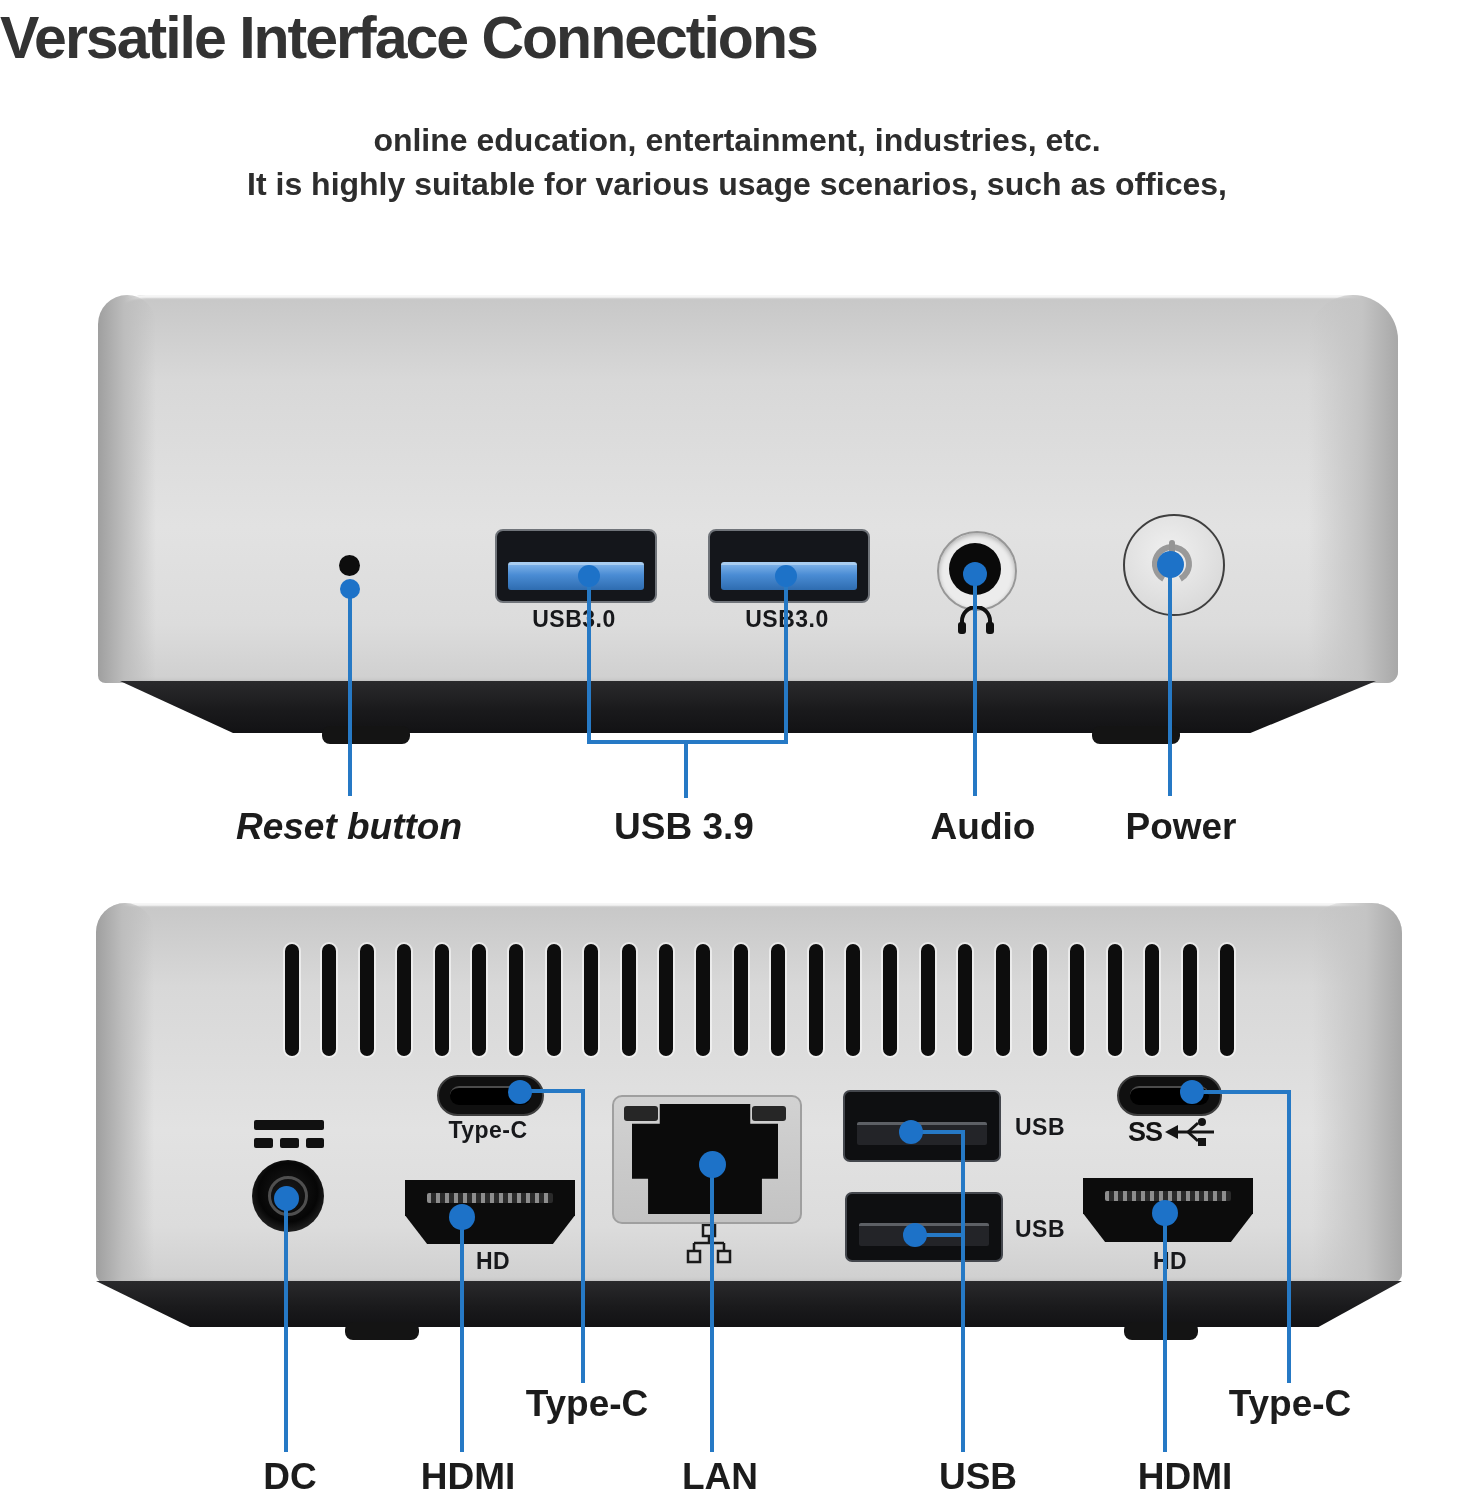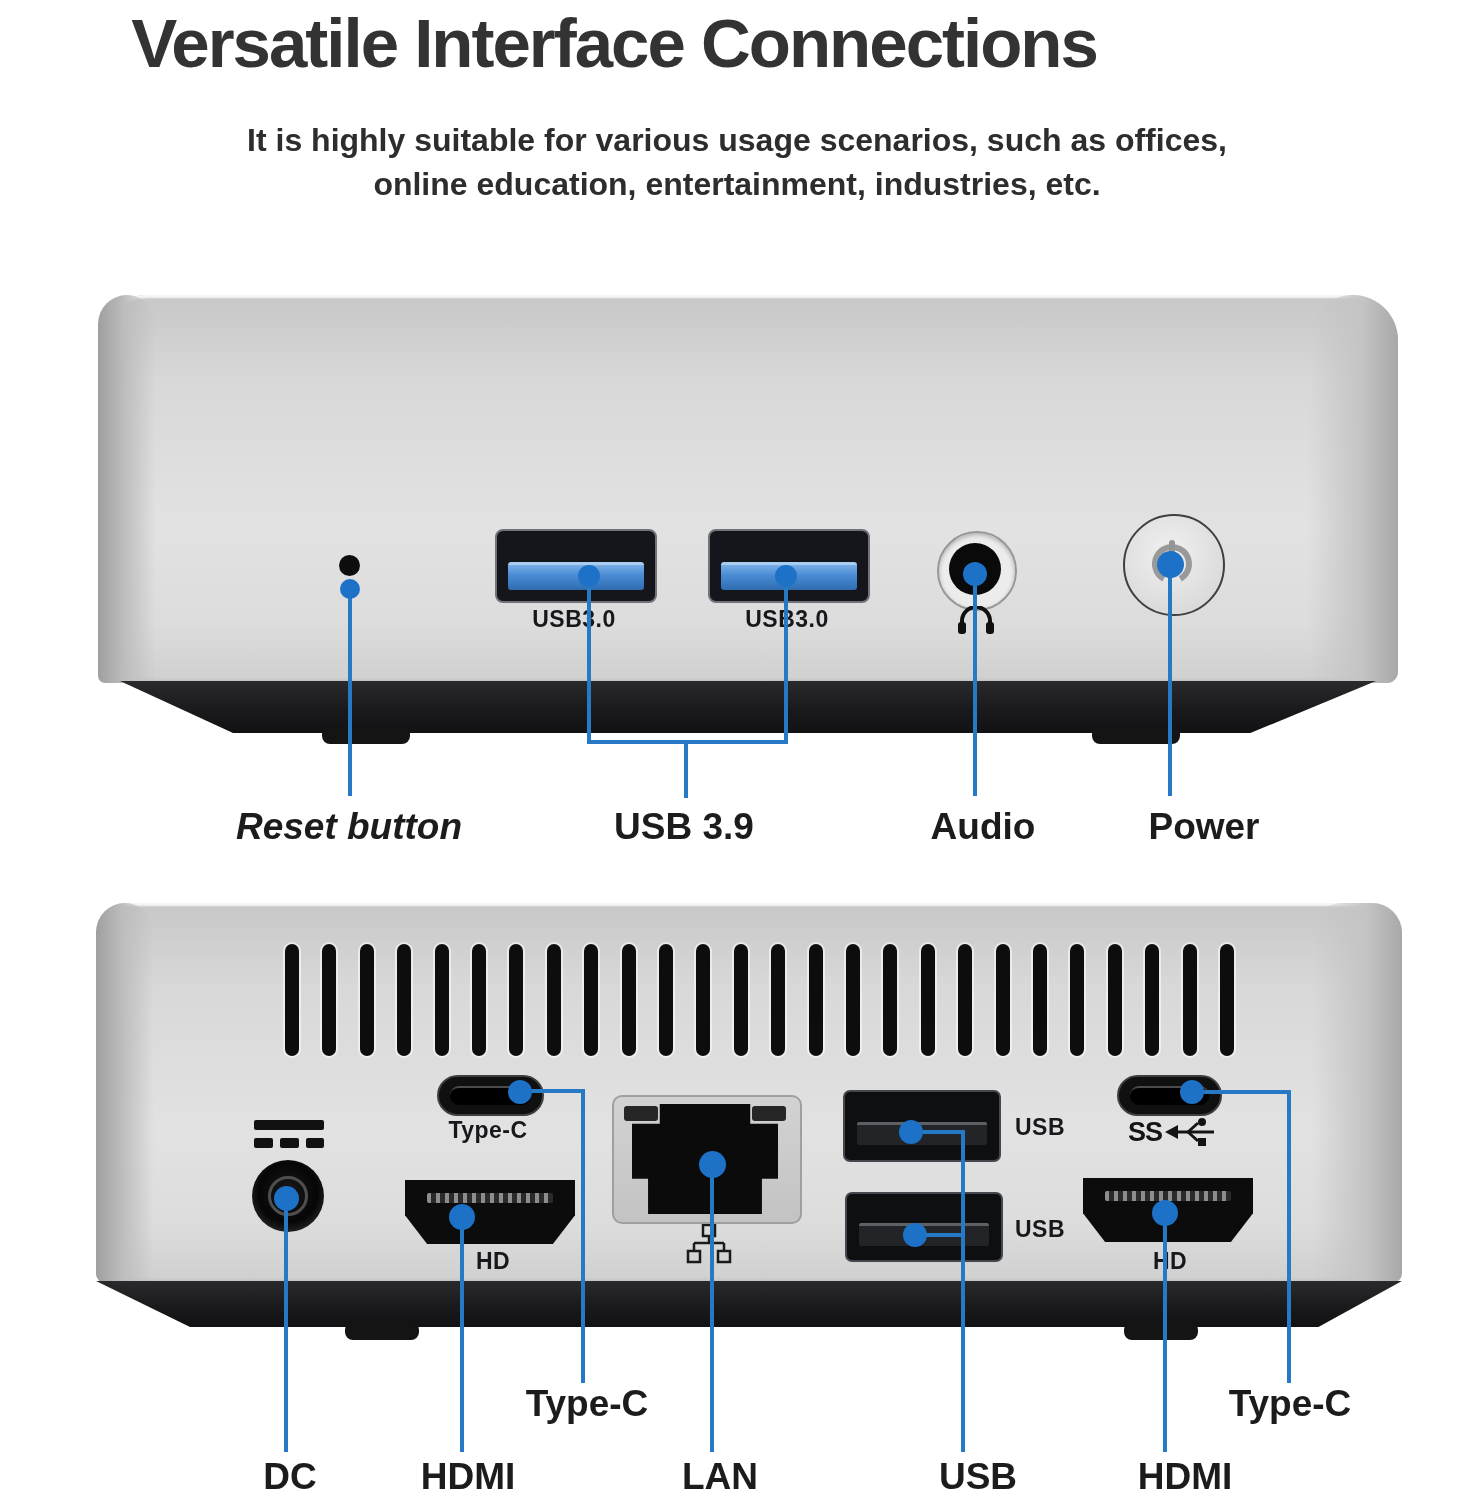--- a/index.html
+++ b/index.html
@@ -1,21 +1,21 @@
 <!DOCTYPE html>
 <html style="--accent: #2679c5; --accent-dot: #1d72c8;"><head>
 <meta charset="utf-8">
 <style>
   html,body{margin:0;padding:0;background:#fff;}
   #page{position:relative;width:1474px;height:1500px;background:#ffffff;overflow:hidden;
         font-family:"Liberation Sans","DejaVu Sans",sans-serif;}
 
   
-  .title{position:absolute;left:0;top:4px;width:1228px;text-align:center;
-         font-size:69px;font-weight:bold;letter-spacing:-2px;color:#333333;}
+  .title{position:absolute;left:0;top:4px;width:1228px;
+         font-size:59px;font-weight:bold;letter-spacing:-2px;color:#333333;}
   .intro{position:absolute;left:0;top:118px;width:1474px;text-align:center;
          font-size:32px;font-weight:bold;color:#2d2d2d;line-height:44px;}
   .callout-label{position:absolute;font-size:37px;font-weight:bold;color:#1c1c1c;text-align:center;}
   .port-label{position:absolute;font-size:23px;font-weight:bold;color:#17181b;text-align:center;letter-spacing:.5px;}
 
   
   .body-shell{position:absolute;background:linear-gradient(180deg,#c7c7c7 0%,#d8d8d8 22%,#e2e2e2 60%,#dcdcdc 85%,#cfcfcf 100%);
               box-shadow:inset 0 3px 2px rgba(255,255,255,.85), inset 0 -2px 4px rgba(0,0,0,.12);}
   .body-shell .bevel-l{position:absolute;left:0;top:0;bottom:0;width:58px;border-radius:inherit;
               background:linear-gradient(90deg,#9f9f9f 0%,#bdbdbd 45%,rgba(205,205,205,0) 100%);}
@@ -45,22 +45,22 @@
         box-shadow:0 0 0 2px rgba(255,255,255,.55);}
   svg{display:block;}
 </style>
 </head>
 <body>
 
 <div id="page">
 
   <div class="title">Versatile Interface Connections</div>
   <div class="intro">
+    <div>online education, entertainment, industries, etc.</div>
     <div>It is highly suitable for various usage scenarios, such as offices,</div>
-    <div>online education, entertainment, industries, etc.</div>
   </div>
 
   <div>
     <div class="body-shell" style="left:98px;top:295px;width:1300px;height:388px;border-radius:48px 48px 12px 12px;">
       <div class="bevel-l"></div>
       <div class="bevel-r"></div>
     </div>
     <div class="base" style="left:120px;top:681px;width:1256px;height:52px;clip-path:polygon(0 0,100% 0,90% 100%,9% 100%);"></div>
     <div class="foot" style="left:322px;top:726px;width:88px;height:18px;"></div>
     <div class="foot" style="left:1092px;top:726px;width:88px;height:18px;"></div>
@@ -105,21 +105,21 @@
 
     <div class="dot" style="left:340px;top:579px;width:20px;height:20px;"></div>
     <div class="dot" style="left:578px;top:565px;width:22px;height:22px;"></div>
     <div class="dot" style="left:775px;top:565px;width:22px;height:22px;"></div>
     <div class="dot" style="left:963px;top:562px;width:24px;height:24px;"></div>
     <div class="dot" style="left:1157px;top:551px;width:27px;height:27px;"></div>
 
     <div class="callout-label" style="left:199px;top:806px;width:300px;font-style:italic;">Reset button</div>
     <div class="callout-label" style="left:584px;top:806px;width:200px;">USB 3.9</div>
     <div class="callout-label" style="left:883px;top:806px;width:200px;">Audio</div>
-    <div class="callout-label" style="left:1104px;top:806px;width:200px;">Power</div>
+    <div class="callout-label" style="left:1081px;top:806px;width:200px;">Power</div>
   </div>
 
   <div>
     <div class="body-shell" style="left:96px;top:903px;width:1306px;height:380px;border-radius:30px 30px 10px 10px;">
       <div class="bevel-l"></div>
       <div class="bevel-r"></div>
     </div>
     <div class="base" style="left:96px;top:1281px;width:1306px;height:46px;clip-path:polygon(0 0,100% 0,93.6% 100%,7.2% 100%);"></div>
     <div class="foot" style="left:345px;top:1322px;width:74px;height:18px;"></div>
     <div class="foot" style="left:1124px;top:1322px;width:74px;height:18px;"></div>

